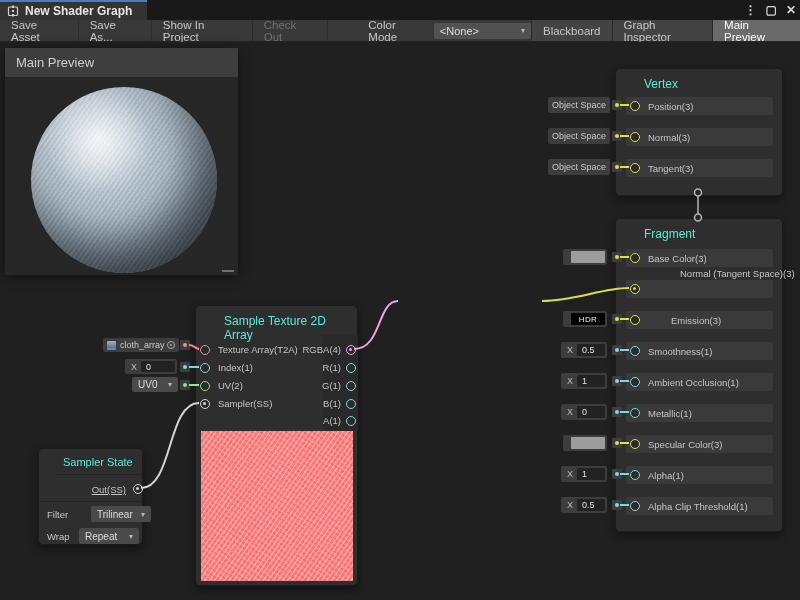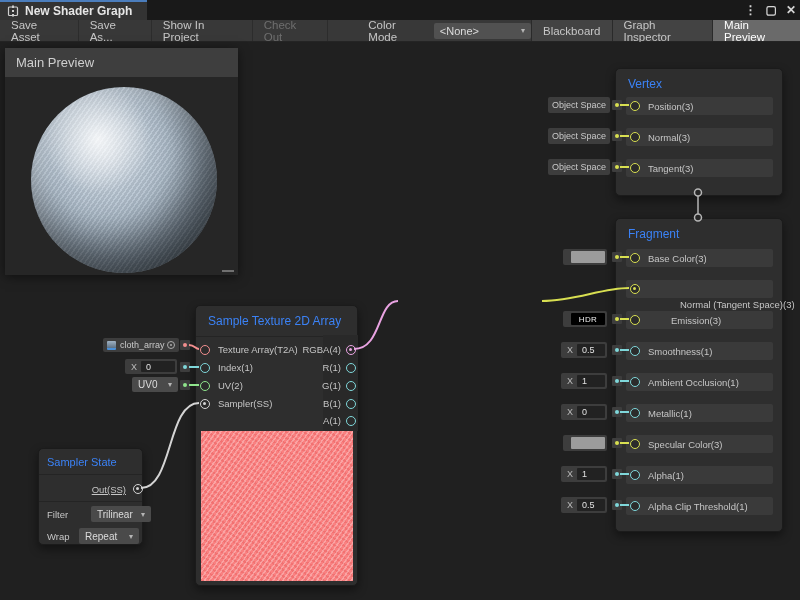--- a/index.html
+++ b/index.html
@@ -39,21 +39,21 @@
   #preview-sphere{position:absolute;left:26px;top:39px;width:186px;height:186px;border-radius:50%;
     background:
       radial-gradient(circle at 36% 28%, rgba(255,255,255,.8) 0%, rgba(255,255,255,0) 30%),
       repeating-linear-gradient(125deg, rgba(255,255,255,.10) 0 1.5px, rgba(0,0,0,.07) 1.5px 4px),
       radial-gradient(circle at 40% 35%, #cfd9e3 0%, #aebdcb 40%, #8494a3 68%, #5b6873 86%, #434d56 100%);
     box-shadow: inset -18px -26px 42px rgba(0,0,0,.5), inset 8px 10px 22px rgba(255,255,255,.22);}
   #preview-resize{position:absolute;right:4px;bottom:3px;width:12px;height:2px;background:#707070;}
   
   .node{position:absolute;background:#2e2e2e;border:1px solid #1b1b1b;border-radius:5px;
         box-shadow:0 4px 10px rgba(0,0,0,.45);box-sizing:border-box;}
-  .ntitle{font-size:12px;color:#3b82f6;padding:8px 12px 6px;}
+  .ntitle{font-size:12px;color:#5eead4;padding:8px 12px 6px;margin-left:16px;}
   .ntitle.rule{border-bottom:1px solid #242424;padding-bottom:8px;}
   .nrow{position:absolute;left:10px;width:147px;height:18px;background:#3a3a3a;border-radius:2px;}
   .rowlbl{position:absolute;font-size:9.5px;color:#c6c6c6;white-space:nowrap;}
   .port{position:absolute;width:10px;height:10px;border-radius:50%;border:1.5px solid currentColor;
         background:#2b2b2b;box-sizing:border-box;}
   .port.connected::after{content:"";position:absolute;left:2px;top:2px;width:3px;height:3px;
         border-radius:50%;background:currentColor;}
   .pc-v3{color:#d8df51;} .pc-f{color:#7fd7da;} .pc-v2{color:#8fe48c;}
   .pc-v4{color:#e9a3e2;} .pc-tex{color:#f28e8e;} .pc-ss{color:#d4d4d4;}
   .dotbox{position:absolute;width:10px;height:10px;background:#3d3d3d;border-radius:1px;}
@@ -155,21 +155,21 @@
       <span>Object Space</span>
     </div>
   <div class="dotbox pc-v3" style="left:612px;top:120px;"></div>
 
   <div class="node" style="left:615px;top:176px;width:168px;height:314px;">
     <div class="ntitle">Fragment</div>
     <div class="nrow" style="top:30px;"></div>
     <span class="rowlbl" style="left:32px;top:34px;">Base Color(3)</span>
     <div class="port pc-v3" style="left:14px;top:34px;"></div>
     <div class="nrow" style="top:61px;"></div>
-    <span class="rowlbl" style="left:32px;top:80px;padding-left:32px;">Normal (Tangent Space)(3)</span>
+    <span class="rowlbl" style="left:32px;top:49px;padding-left:32px;">Normal (Tangent Space)(3)</span>
     <div class="port pc-v3 connected" style="left:14px;top:65px;"></div>
     <div class="nrow" style="top:92px;"></div>
     <span class="rowlbl" style="left:32px;top:96px;padding-left:23px;">Emission(3)</span>
     <div class="port pc-v3" style="left:14px;top:96px;"></div>
     <div class="nrow" style="top:123px;"></div>
     <span class="rowlbl" style="left:32px;top:127px;">Smoothness(1)</span>
     <div class="port pc-f" style="left:14px;top:127px;"></div>
     <div class="nrow" style="top:154px;"></div>
     <span class="rowlbl" style="left:32px;top:158px;">Ambient Occlusion(1)</span>
     <div class="port pc-f" style="left:14px;top:158px;"></div>

